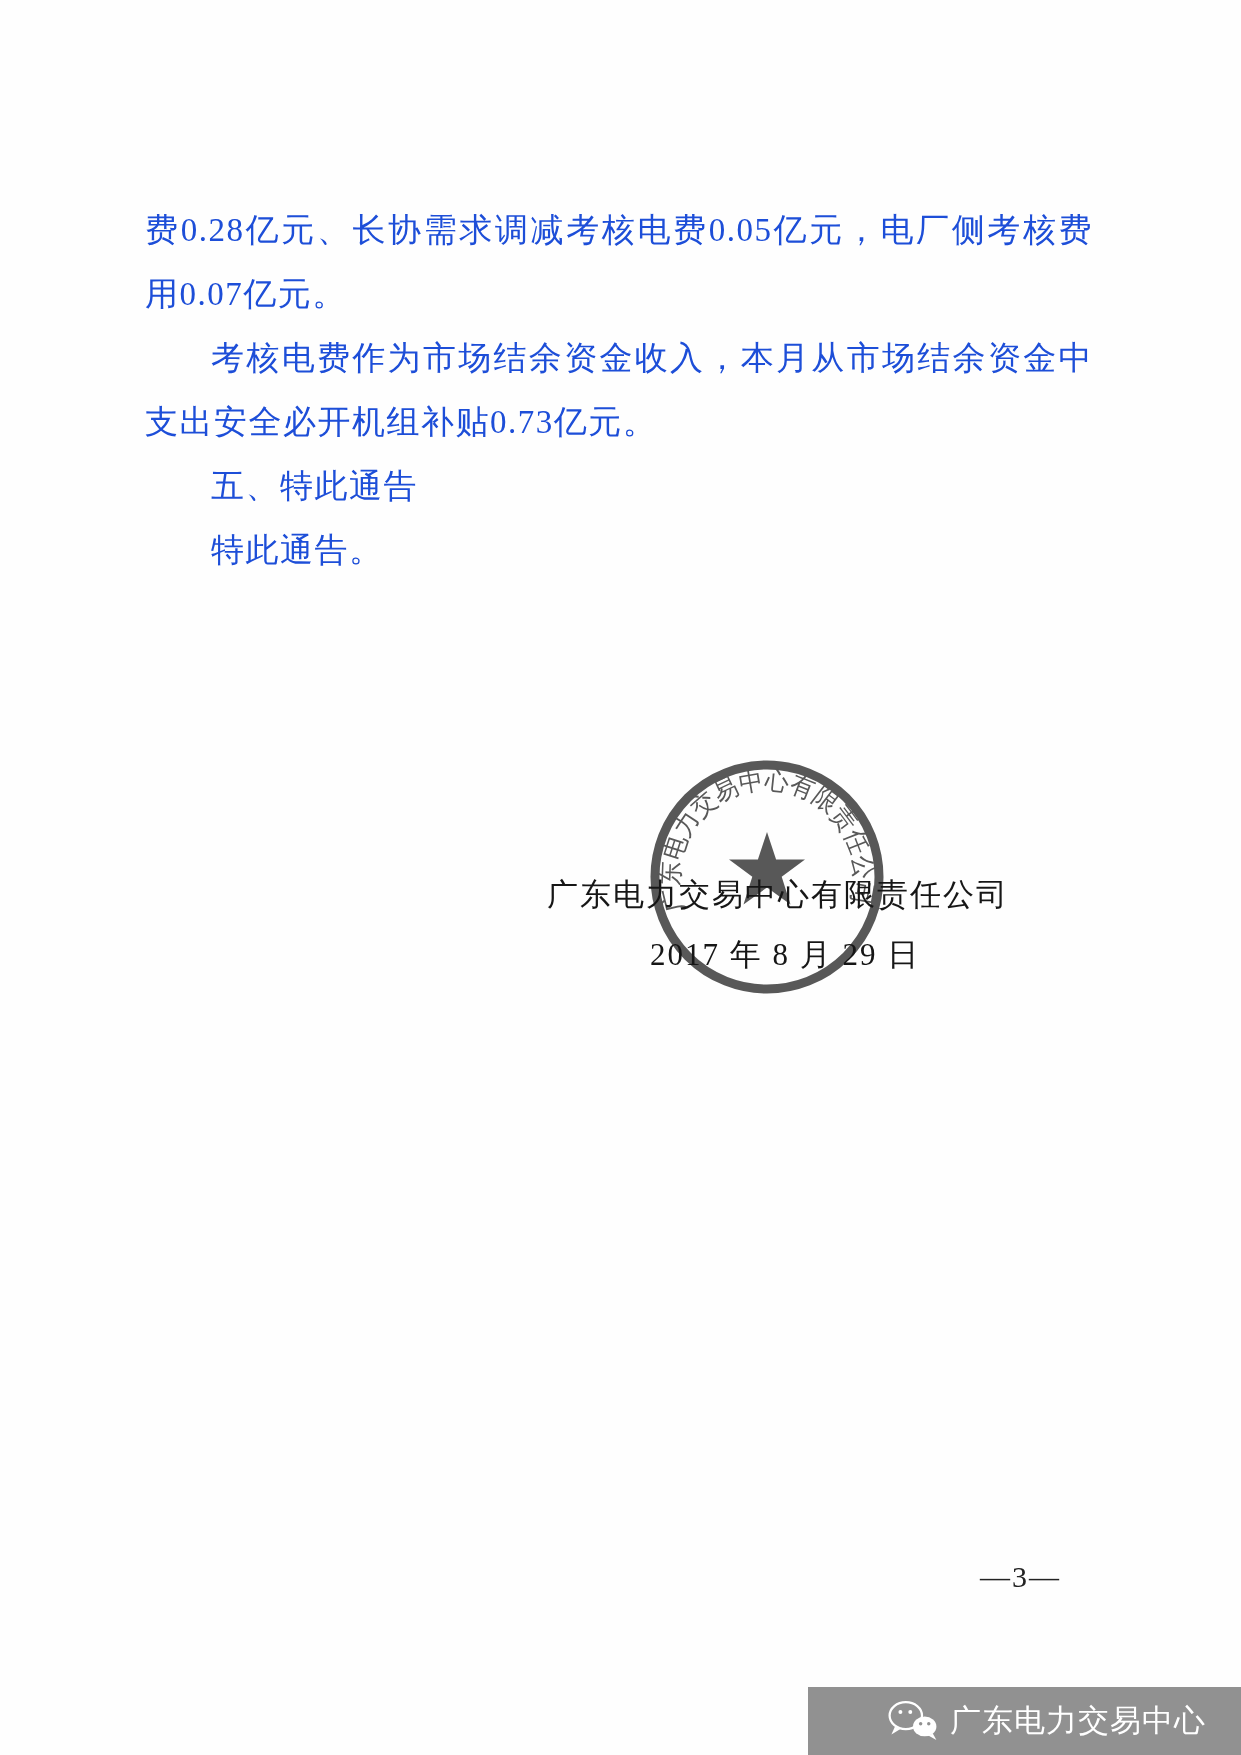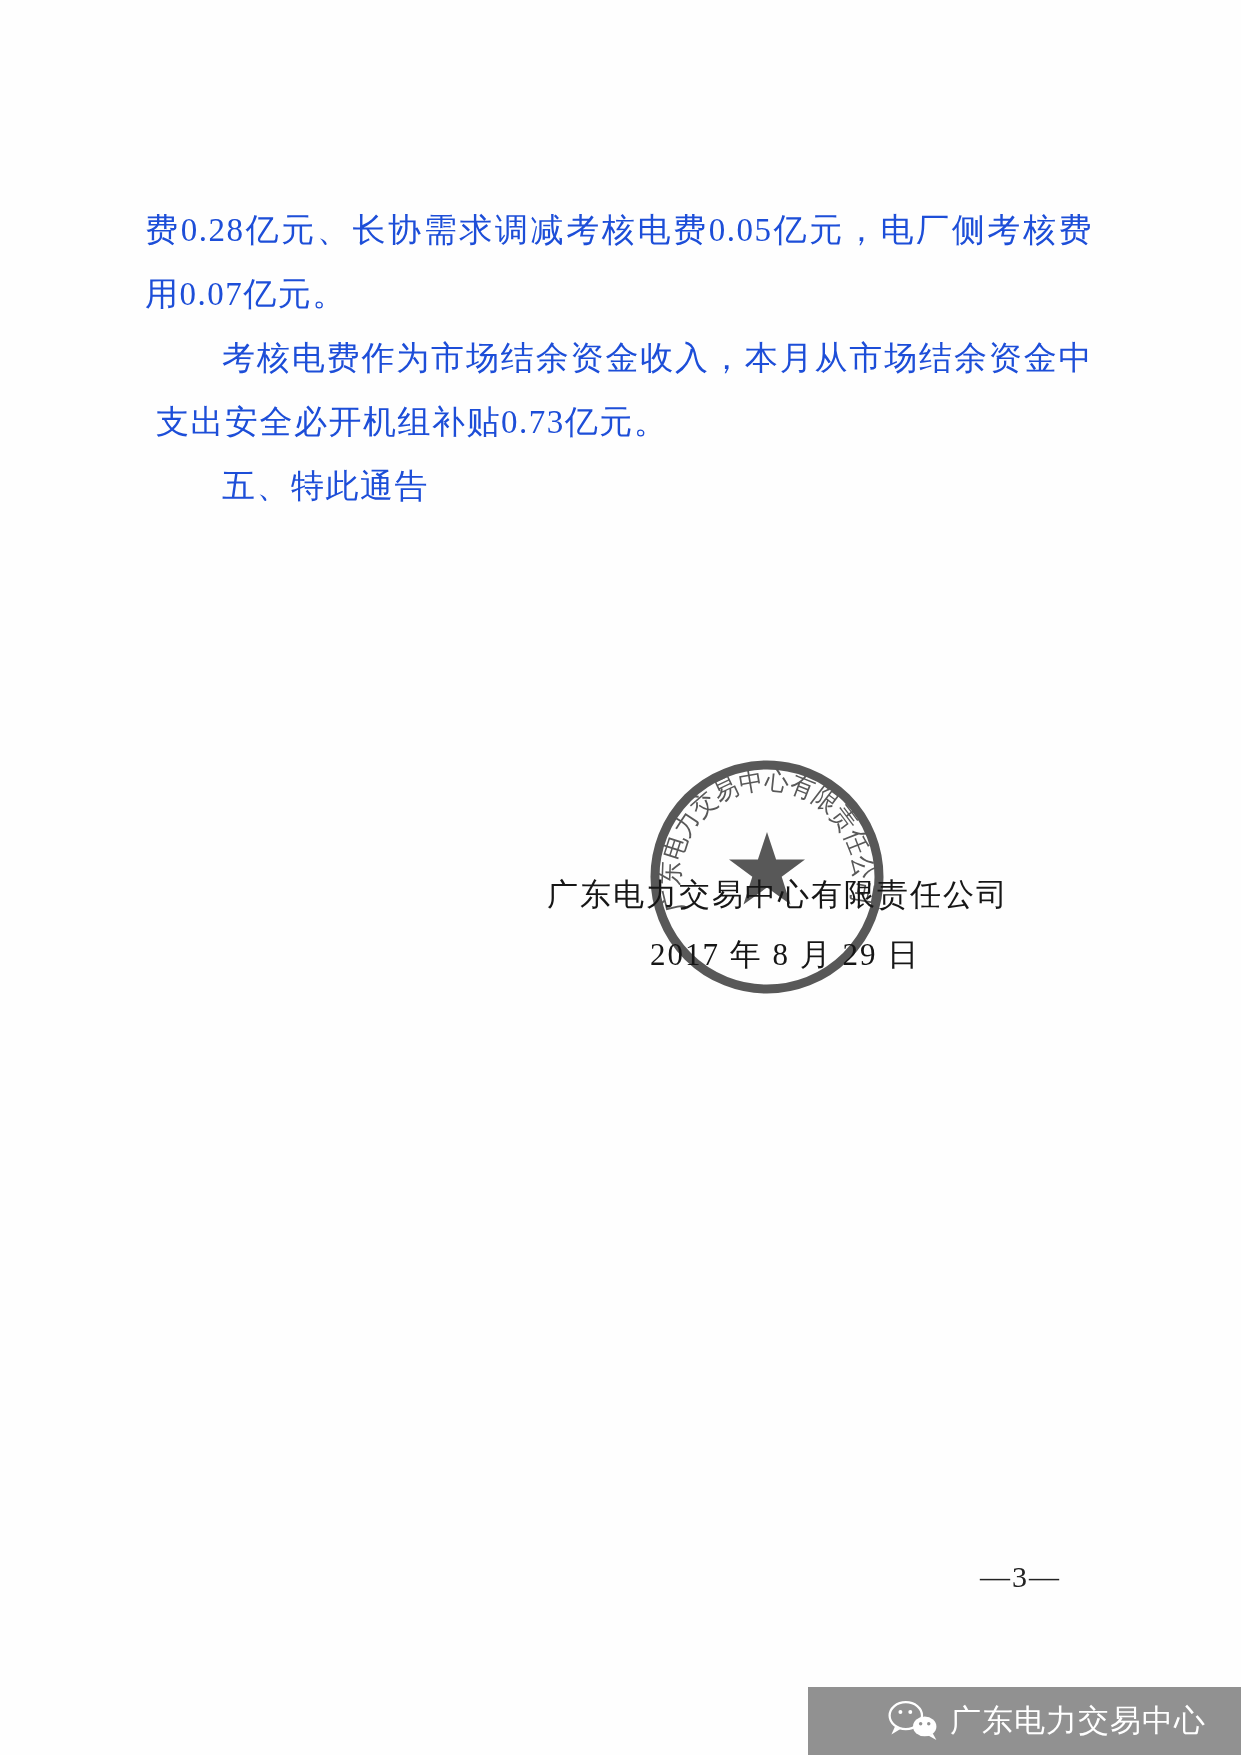--- a/index.html
+++ b/index.html
@@ -12,21 +12,21 @@
   }
   .page{position:absolute;inset:0;background:#fefefe;}
 
   
   .doc-body{
     position:absolute;left:145px;top:198px;width:948px;
     font-size:33px;line-height:64px;letter-spacing:1.5px;
     text-align:justify;color:#1d4ed8;
   }
   .doc-body p{margin:0;}
-  .doc-body p.indent{text-indent:2em;margin-left:11px;}
+  .doc-body p.indent{text-indent:2em;}
 
   
   .sig-company{
     position:absolute;left:547px;top:874px;
     font-size:31px;letter-spacing:2px;color:#161616;
     white-space:nowrap;z-index:3;
   }
   .sig-date{
     position:absolute;left:650px;top:934px;
     font-size:31px;letter-spacing:2px;color:#161616;
@@ -62,20 +62,21 @@
 </style>
 </head>
 <body>
 
 <div class="page">
 
   <div class="doc-body">
     <p>费0.28亿元、长协需求调减考核电费0.05亿元，电厂侧考核费用0.07亿元。</p>
     <p class="indent">考核电费作为市场结余资金收入，本月从市场结余资金中支出安全必开机组补贴0.73亿元。</p>
     <p class="indent">五、特此通告</p>
+    <p class="indent">特此通告。</p>
   </div>
 
   <svg class="stamp" viewBox="0 0 242 242">
     <circle cx="121" cy="121" r="112" fill="none" stroke="#424242" stroke-width="9"></circle>
     <path id="sealArc" d="M 39,153 A 88,88 0 1 1 203,153" fill="none"></path>
     <text font-size="26" fill="#424242" font-family="Liberation Serif, DejaVu Serif, serif">
       <textPath href="#sealArc" startOffset="0" textLength="336" lengthAdjust="spacingAndGlyphs">广东电力交易中心有限责任公司</textPath>
     </text>
     <polygon fill="#424242" points="121,76 130.1,103.5 159,103.6 135.7,120.8 144.5,148.4 121,131.5 97.5,148.4 106.3,120.8 83,103.6 111.9,103.5"></polygon>
   </svg>

